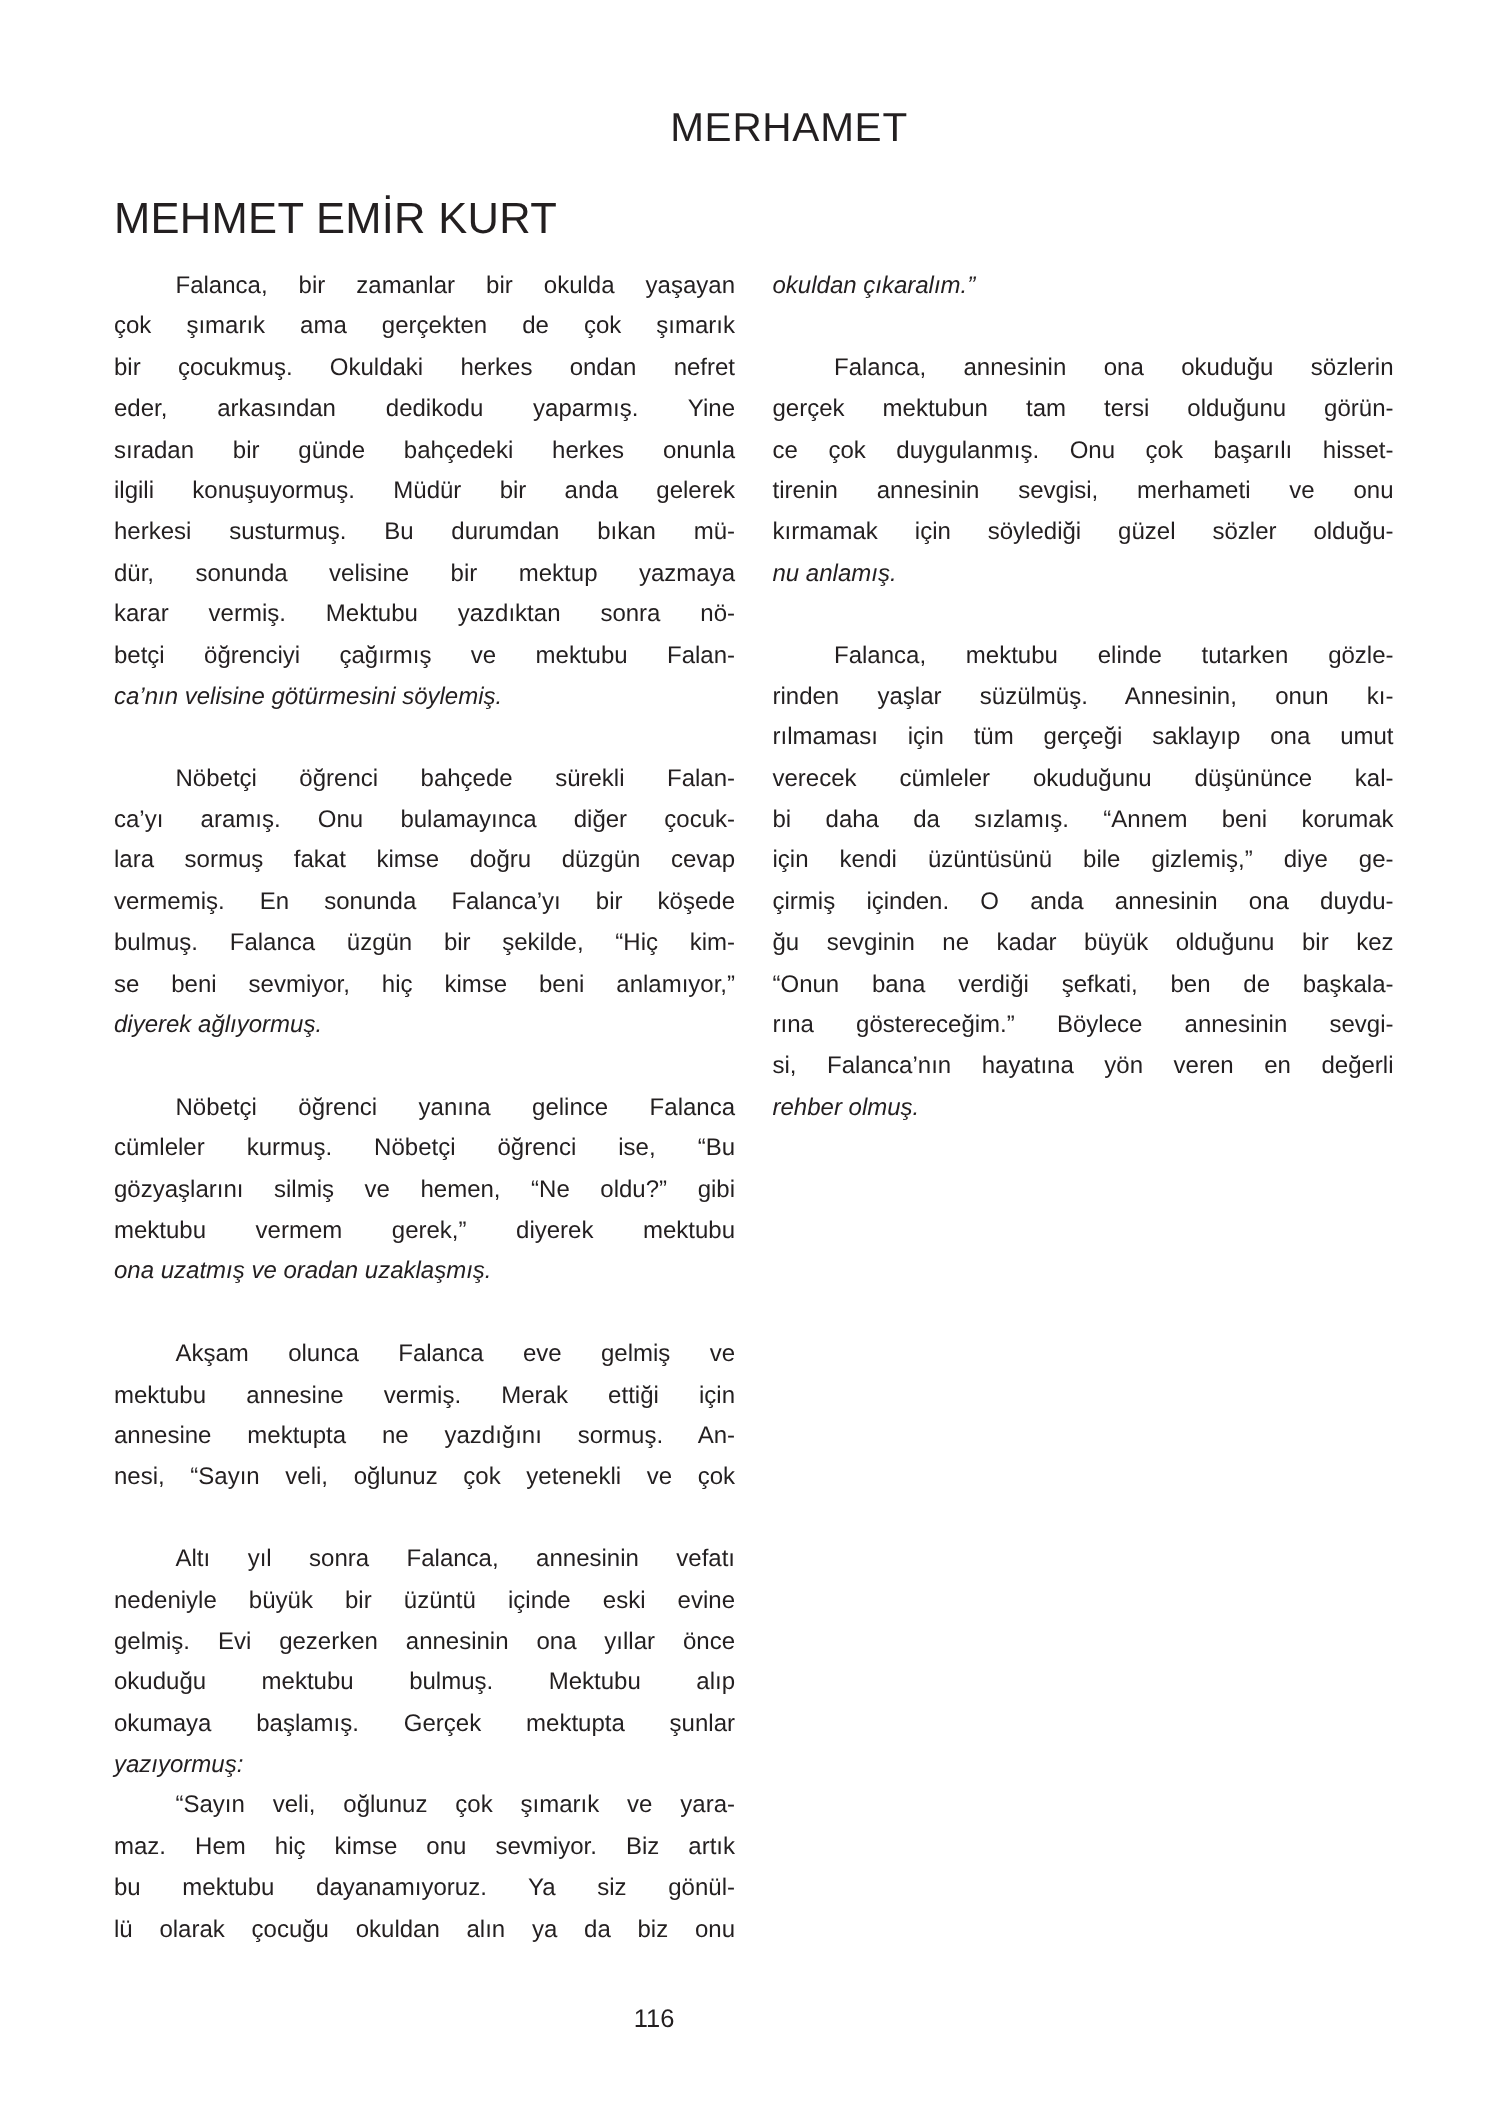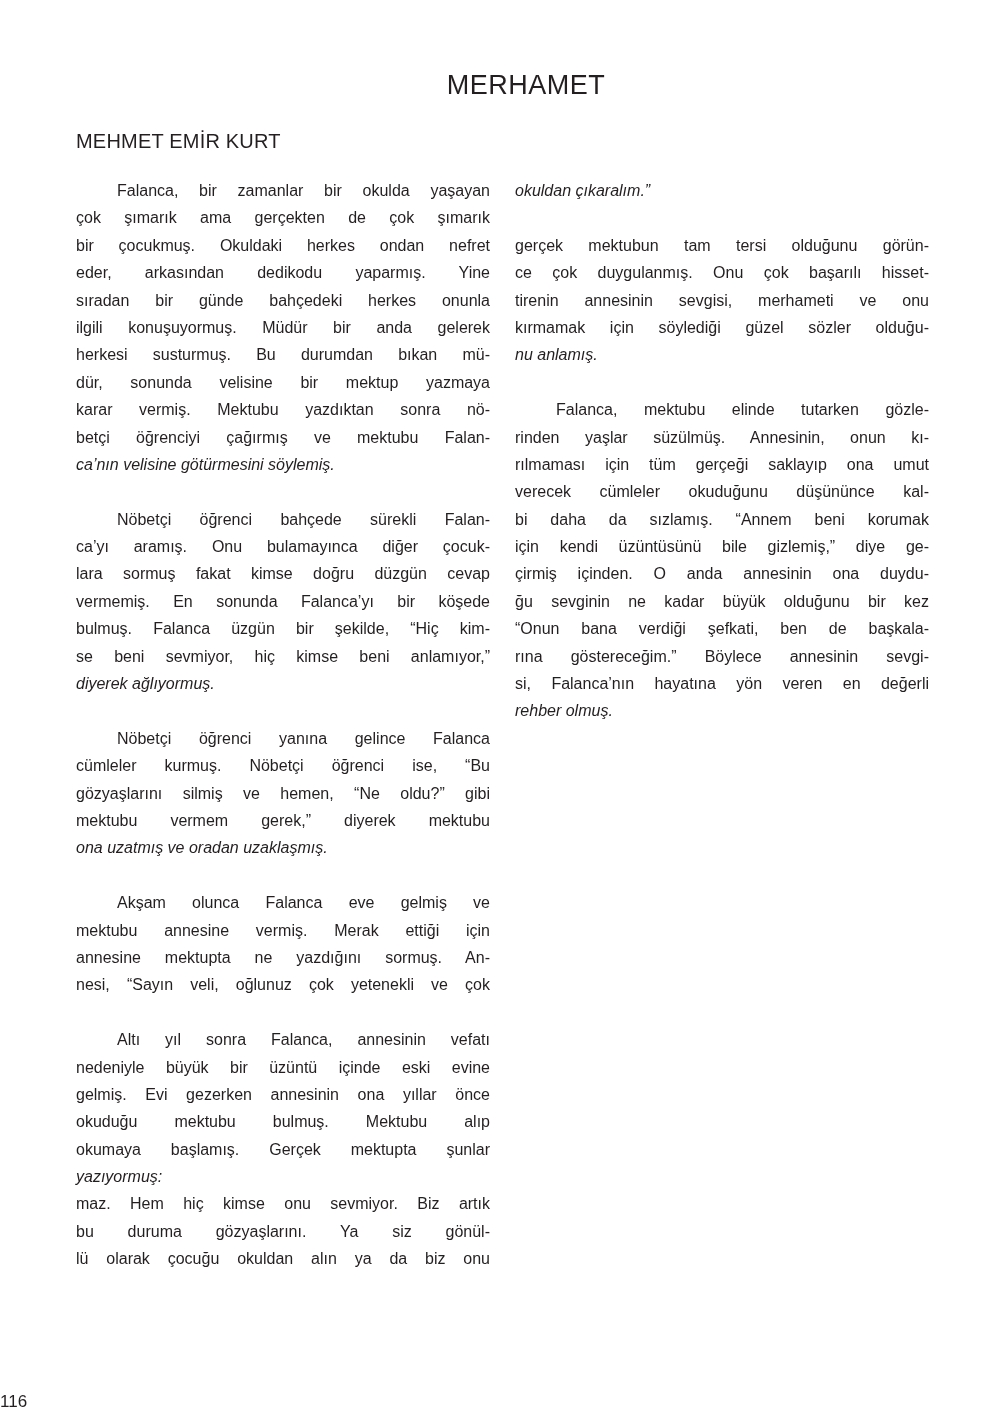--- a/index.html
+++ b/index.html
@@ -1,29 +1,29 @@
 <!DOCTYPE html>
 <html><head>
 <meta charset="utf-8">
 <style>
   html, body { margin:0; padding:0; background:#ffffff; }
   body { width:1004px; height:1417px; position:relative; overflow:hidden;
          font-family:"Liberation Sans", "DejaVu Sans", sans-serif; color:#231f20; }
   .title { position:absolute; top:70px; left:0; width:1004px; text-align:center;
            font-size:27px; font-weight:normal; letter-spacing:0.5px;padding-left:24px; }
-  .author { position:absolute; top:130px; left:76px; font-size:20px; letter-spacing:0.2px; }
+  .author { position:absolute; top:130px; left:76px; font-size:29px; letter-spacing:0.2px; }
   .col { position:absolute; top:177px; width:414px; font-size:16px; }
   .col-left { left:76px; }
   .col-right { left:515px; }
   .line { height:27.4px; line-height:27.4px; white-space:nowrap;
           text-align:justify; text-align-last:justify; overflow:visible; }
   .line.last { text-align-last:left;font-style:italic; }
   .line.indent { padding-left:41px; }
   .gap { height:27.4px; }
-  .page-number { position:absolute; top:1392px; left:0; width:872px; text-align:left; font-size:17px; }
+  .page-number { position:absolute; top:1336px; left:0; width:872px; text-align:center; font-size:17px; }
 </style>
 </head>
 <body>
 
 <div>
   <div class="title">MERHAMET</div>
   <div class="author">MEHMET EMİR KURT</div>
 
   <div class="col col-left" id="col-left">
       <div>
@@ -67,31 +67,33 @@
       <div class="gap"></div>
       <div>
         <div class="line indent">Altı yıl sonra Falanca, annesinin vefatı</div>
         <div class="line">nedeniyle büyük bir üzüntü içinde eski evine</div>
         <div class="line">gelmiş. Evi gezerken annesinin ona yıllar önce</div>
         <div class="line">okuduğu mektubu bulmuş. Mektubu alıp</div>
         <div class="line">okumaya başlamış. Gerçek mektupta şunlar</div>
         <div class="line last">yazıyormuş:</div>
       </div>
       <div>
+        <div class="line indent">“Sayın veli, oğlunuz çok şımarık ve yara-</div>
         <div class="line">maz. Hem hiç kimse onu sevmiyor. Biz artık</div>
-        <div class="line">bu duruma gözyaşlarını. Ya siz gönül-</div>
+        <div class="line">bu mektubu dayanamıyoruz. Ya siz gönül-</div>
         <div class="line">lü olarak çocuğu okuldan alın ya da biz onu</div>
       </div>
     </div>
   <div class="col col-right" id="col-right">
       <div>
         <div class="line last">okuldan çıkaralım.”</div>
       </div>
       <div class="gap"></div>
       <div>
+        <div class="line indent">Falanca, annesinin ona okuduğu sözlerin</div>
         <div class="line">gerçek mektubun tam tersi olduğunu görün-</div>
         <div class="line">ce çok duygulanmış. Onu çok başarılı hisset-</div>
         <div class="line">tirenin annesinin sevgisi, merhameti ve onu</div>
         <div class="line">kırmamak için söylediği güzel sözler olduğu-</div>
         <div class="line last">nu anlamış.</div>
       </div>
       <div class="gap"></div>
       <div>
         <div class="line indent">Falanca, mektubu elinde tutarken gözle-</div>
         <div class="line">rinden yaşlar süzülmüş. Annesinin, onun kı-</div>

